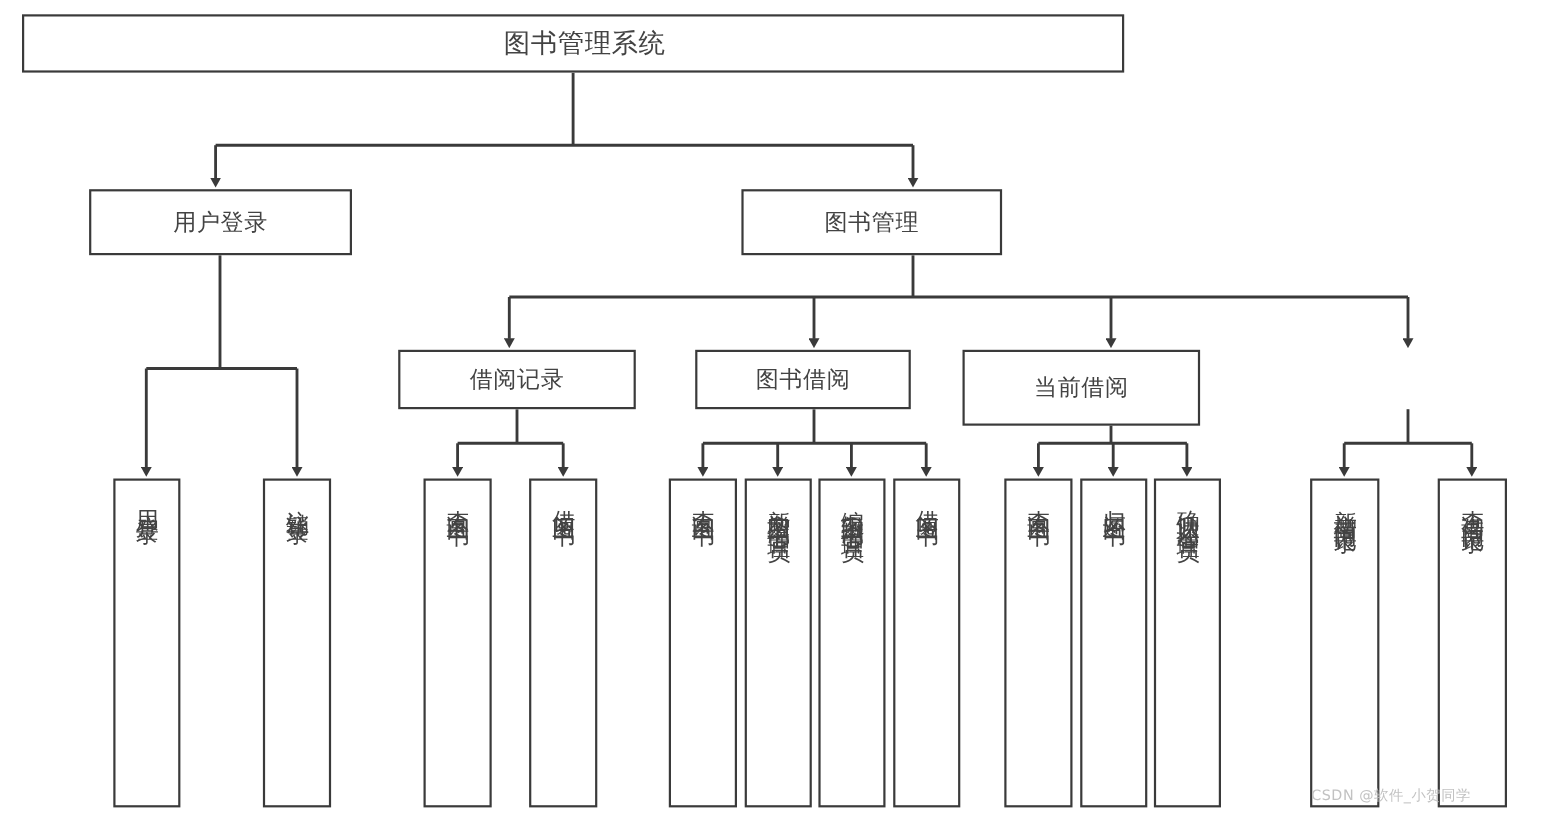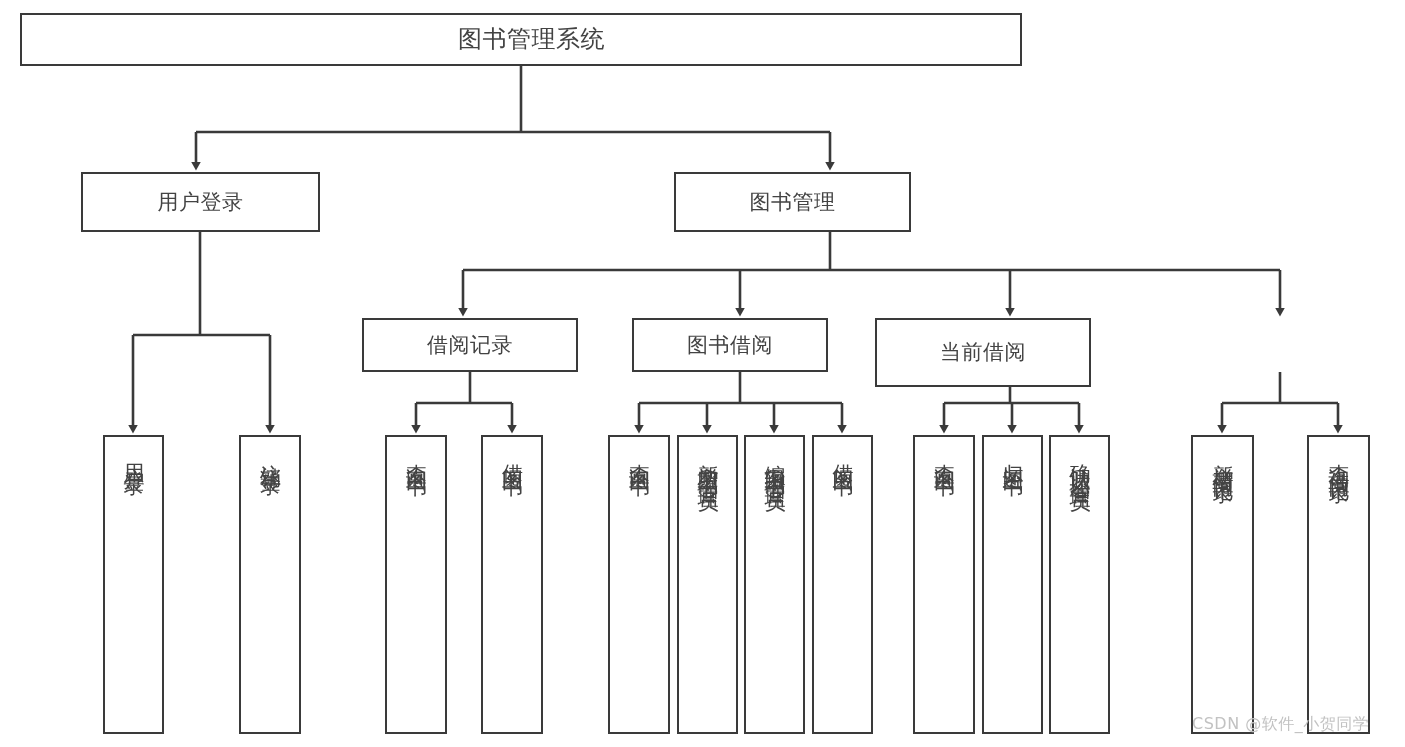--- a/index.html
+++ b/index.html
@@ -64,21 +64,21 @@
     text-orientation: upright;
     font-size: 21px;
     line-height: 1.28;
     letter-spacing: 4px;
     white-space: nowrap;
   }
   .watermark {
     position: absolute;
     left: 1192px;
     top: 714px;
-    font-size: 16px;
+    font-size: 13px;
     color: #c2c2c2;
     letter-spacing: 0.5px;
     white-space: nowrap;
     z-index: 5;
   }
 </style>
 </head>
 <body>
 
 <div id="canvas">

